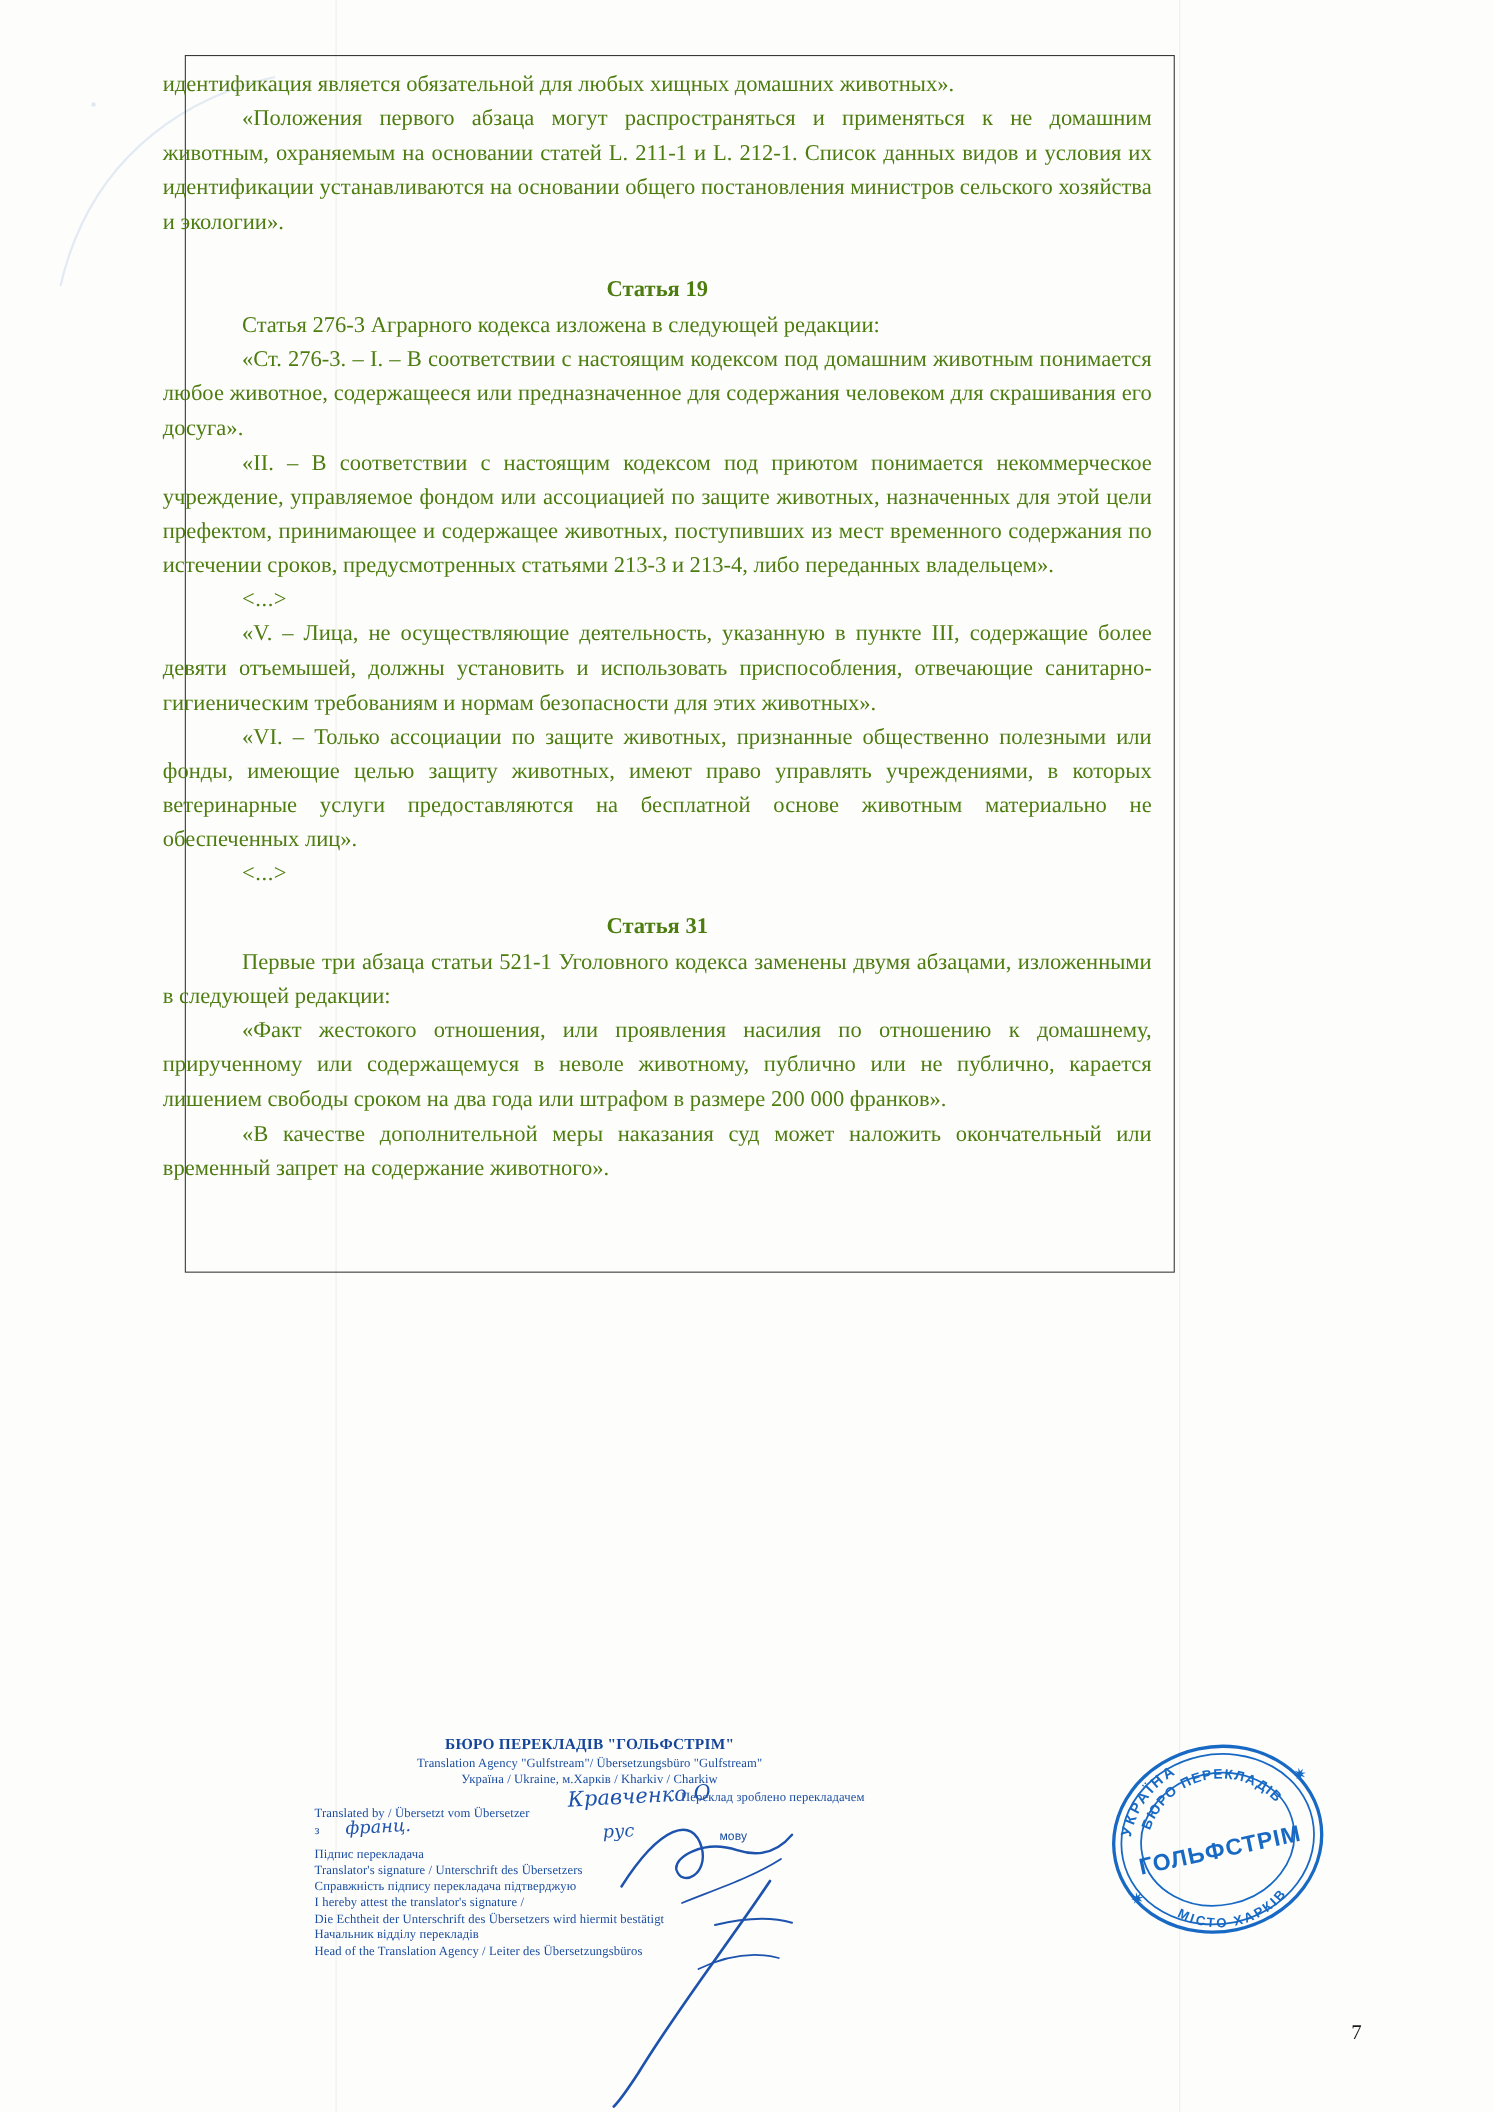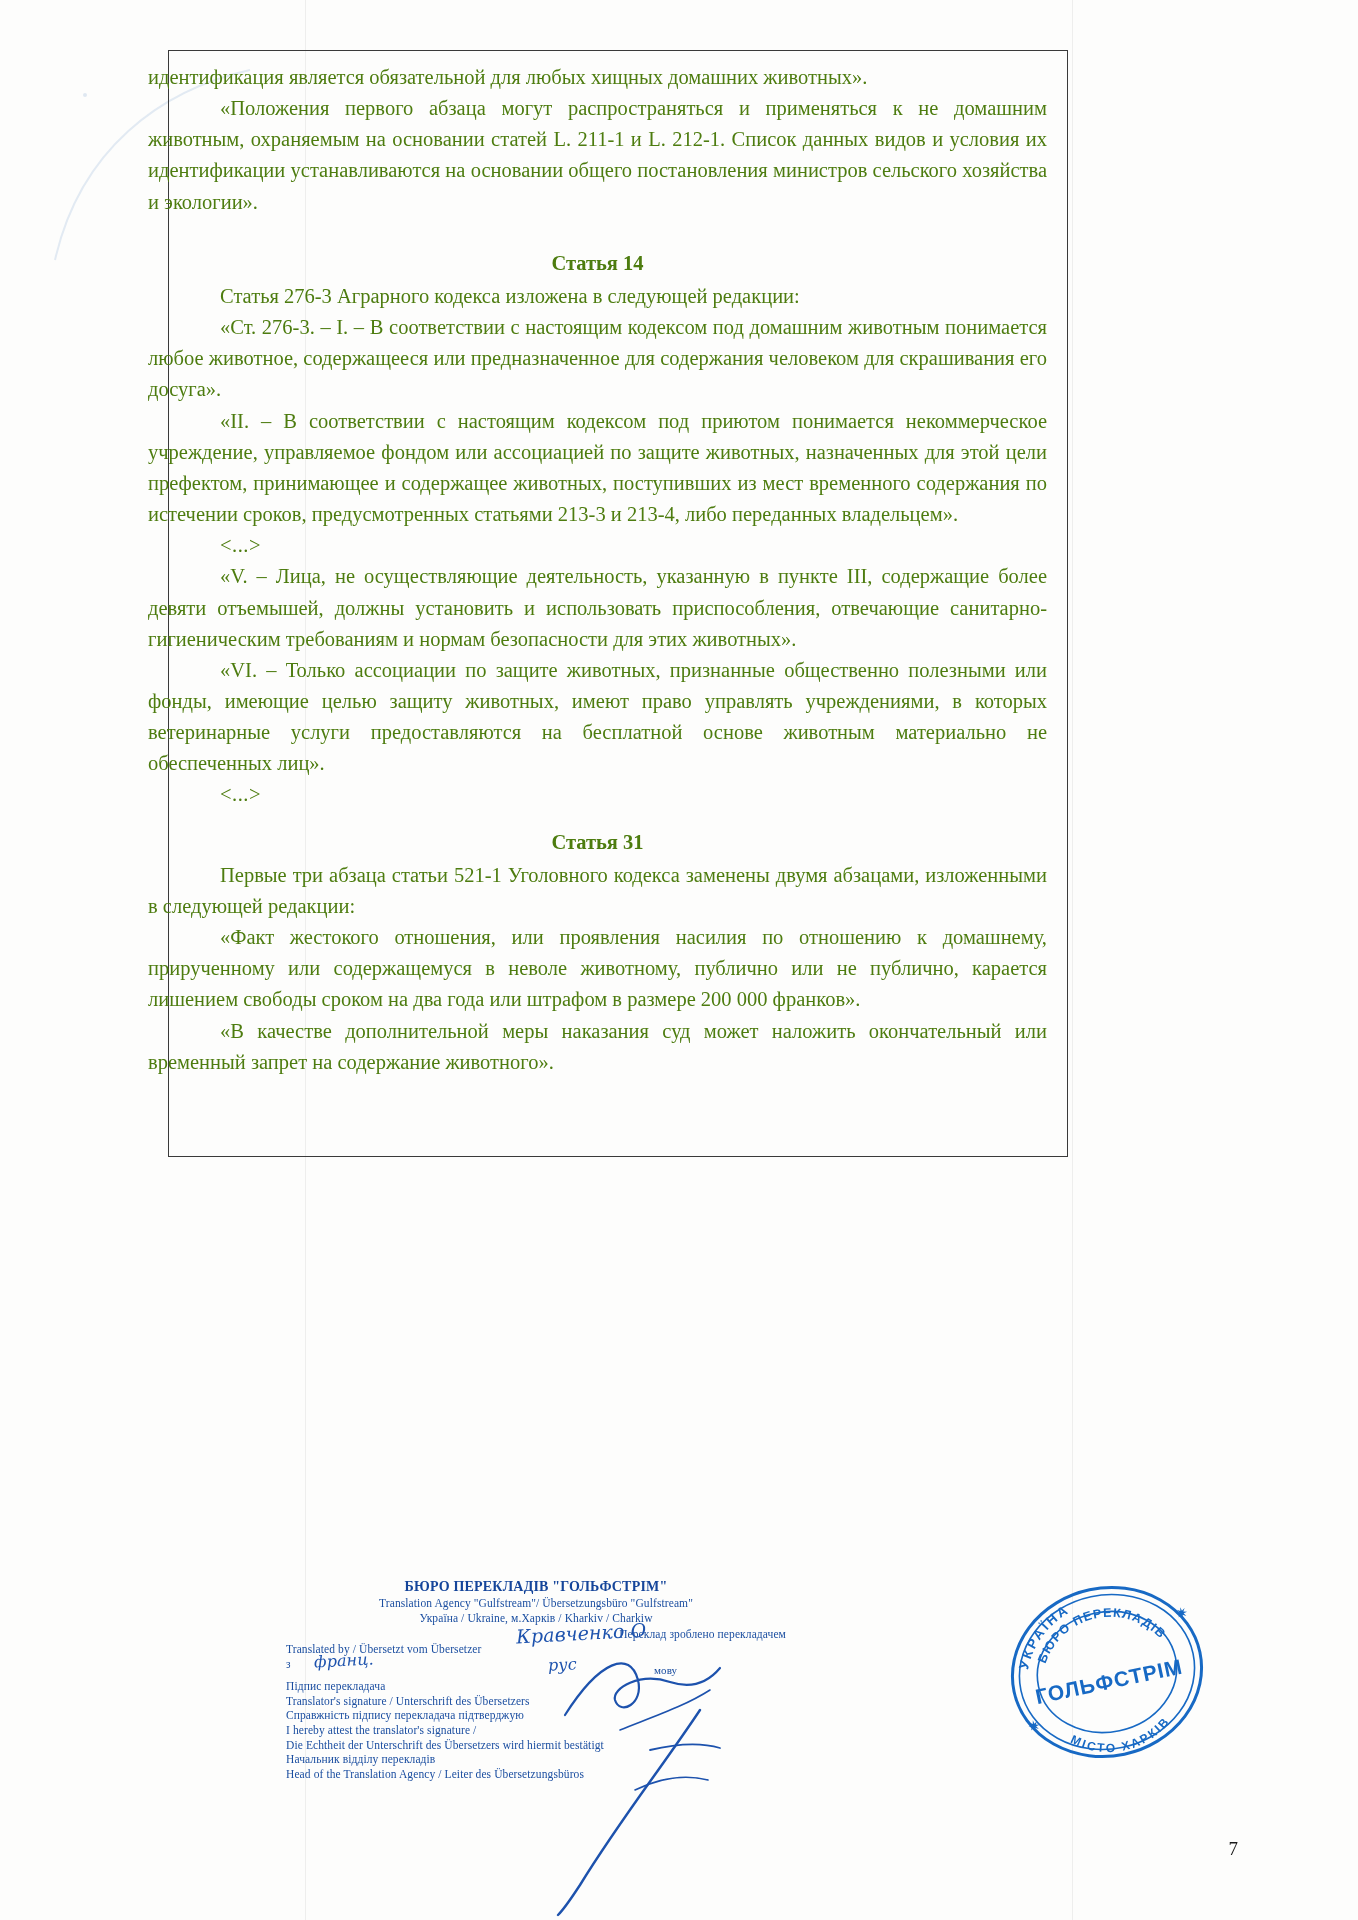--- a/index.html
+++ b/index.html
@@ -117,21 +117,21 @@
     font-size: 19px;
     transform: rotate(-3deg);
     display: inline-block;
   }
   .hw-small {
     font-size: 16px;
   }
   .hw-mova {
     font-size: 11px;
     font-style: normal;
-    font-family: Liberation Serif, serif;
+    font-family: Liberation Sans, sans-serif;
   }
 
   
   .sig-svg {
     position: absolute;
     pointer-events: none;
   }
 
   
   .seal {
@@ -179,21 +179,21 @@
 
 <div class="page-frame"></div>
 
 <div class="doc-body">
 
   <p class="para no-indent">идентификация является обязательной для любых хищных домашних животных».</p>
   <p class="para">«Положения первого абзаца могут распространяться и применяться к не домашним животным, охраняемым на основании статей L. 211-1 и L. 212-1. Список данных видов и условия их идентификации устанавливаются на основании общего постановления министров сельского хозяйства и экологии».</p>
 
   <div class="spacer-sm"></div>
 
-  <p class="heading">Статья 14</p>
+  <p class="heading">Статья 19</p>
 
   <p class="para">Статья 276-3 Аграрного кодекса изложена в следующей редакции:</p>
   <p class="para">«Ст. 276-3. – I. – В соответствии с настоящим кодексом под домашним животным понимается любое животное, содержащееся или предназначенное для содержания человеком для скрашивания его досуга».</p>
   <p class="para">«II. – В соответствии с настоящим кодексом под приютом понимается некоммерческое учреждение, управляемое фондом или ассоциацией по защите животных, назначенных для этой цели префектом, принимающее и содержащее животных, поступивших из мест временного содержания по истечении сроков, предусмотренных статьями 213-3 и 213-4, либо переданных владельцем».</p>
   <p class="ellipsis-line">&lt;...&gt;</p>
   <p class="para">«V. – Лица, не осуществляющие деятельность, указанную в пункте III, содержащие более девяти отъемышей, должны установить и использовать приспособления, отвечающие санитарно-гигиеническим требованиям и нормам безопасности для этих животных».</p>
   <p class="para">«VI. – Только ассоциации по защите животных, признанные общественно полезными или фонды, имеющие целью защиту животных, имеют право управлять учреждениями, в которых ветеринарные услуги предоставляются на бесплатной основе животным материально не обеспеченных лиц».</p>
   <p class="ellipsis-line">&lt;...&gt;</p>
 
   <p class="heading">Статья 31</p>

